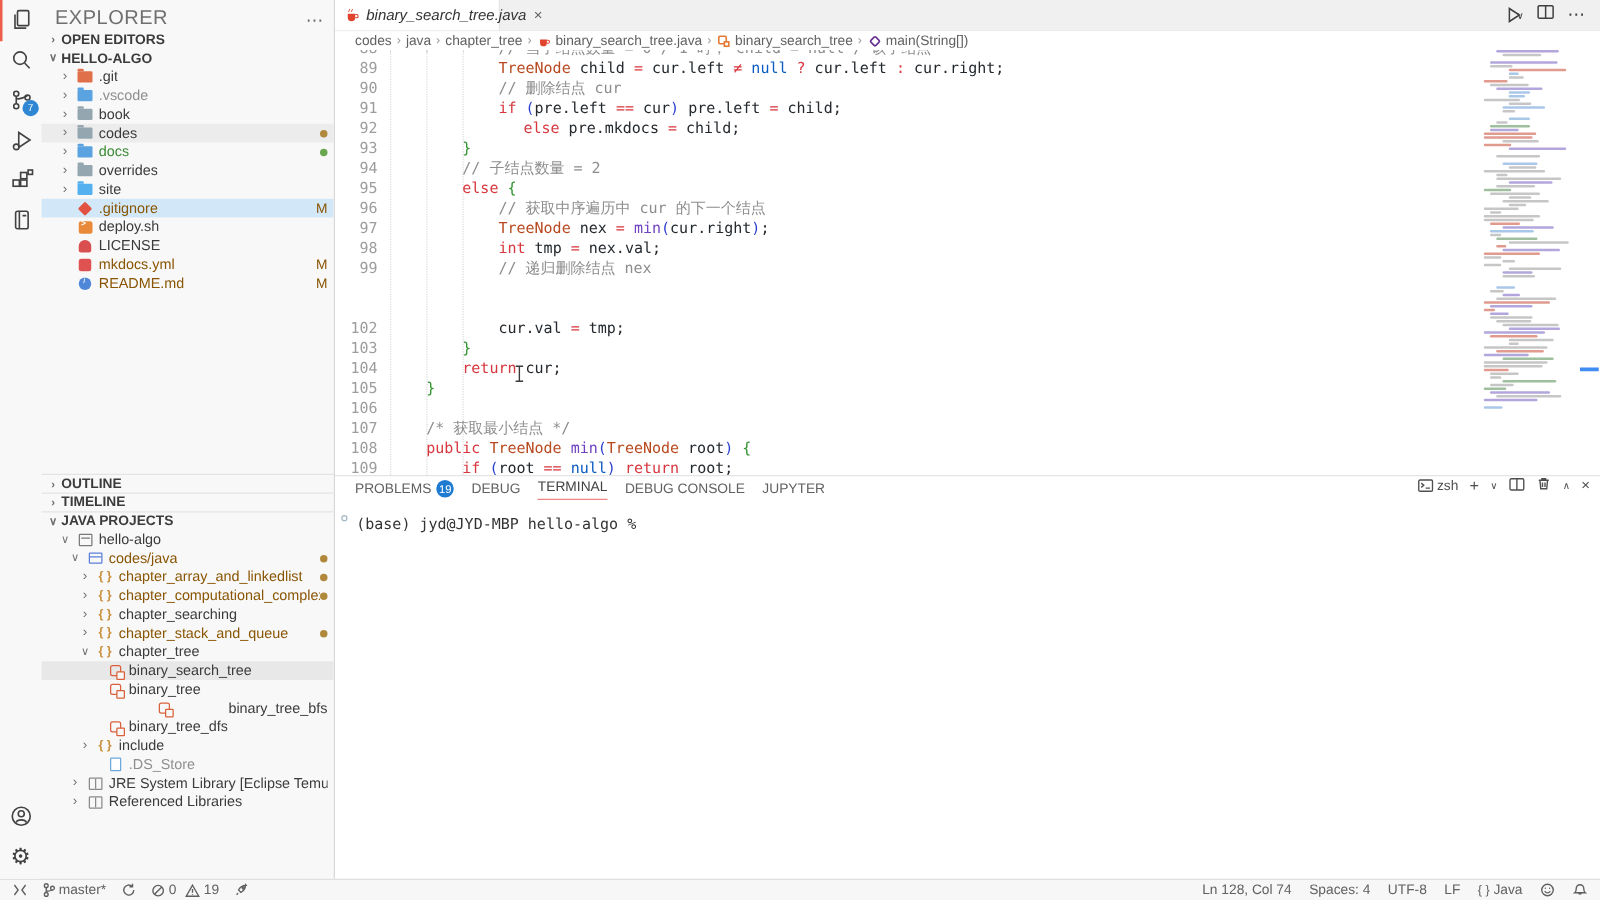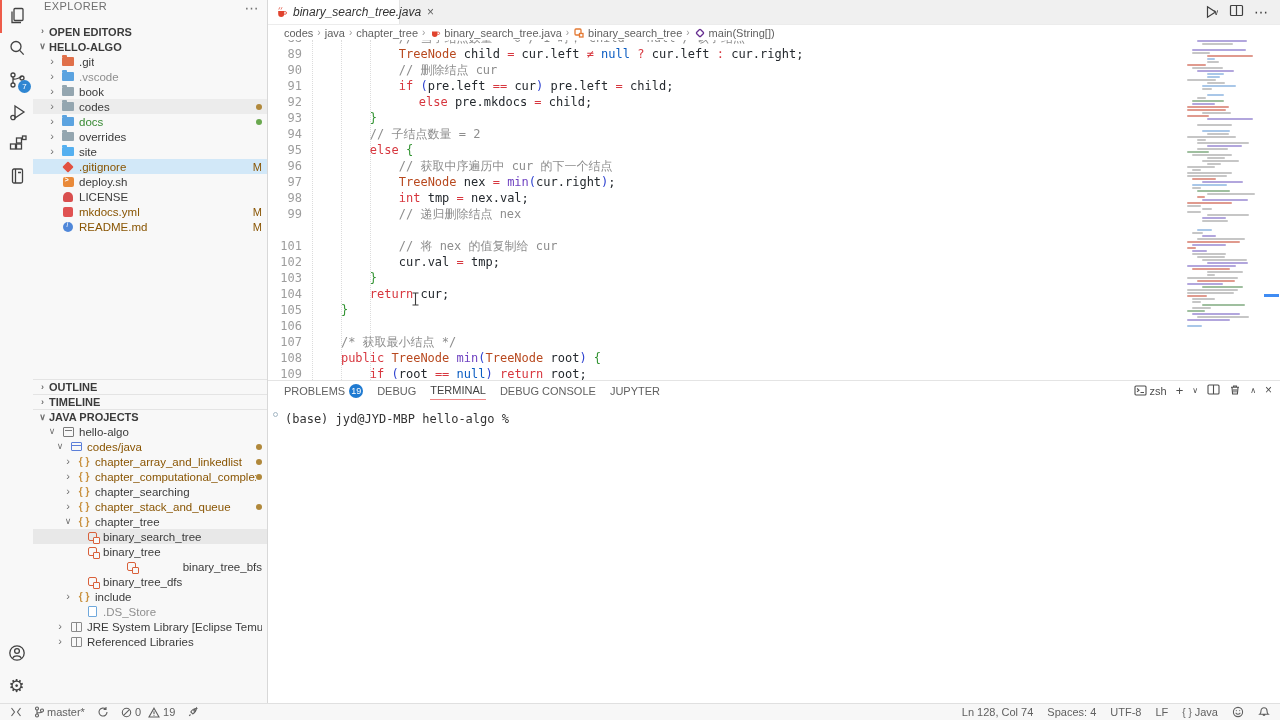--- a/index.html
+++ b/index.html
@@ -12,21 +12,21 @@
   .ab-item{width:33px;height:32px;display:flex;align-items:center;justify-content:center;position:relative;color:#424242}
   .ab-item svg{stroke:#424242;fill:none;stroke-width:1.3}
   #ab-active-strip{position:absolute;left:0;top:0;width:2px;height:33px;background:#ee5c4a}
   .ab-bottom{position:absolute;bottom:2px;left:0}
   .ab-badge{position:absolute;right:2px;bottom:3px;min-width:13px;height:13px;border-radius:8px;
     background:#2f86d2;color:#fff;font-size:8px;line-height:13px;text-align:center;padding:0 2px}
   .gearglyph{font-size:18px;color:#424242;font-family:"DejaVu Sans",sans-serif}
 
   
   #sidebar{position:absolute;left:33px;top:0;width:234px;bottom:17px;background:#f8f8f8;overflow:hidden;font-size:11.5px}
-  #sb-title{height:24px;display:flex;align-items:flex-start;padding:0 8px 0 11px;color:#6f6f6f;font-size:11px;letter-spacing:.4px}
+  #sb-title{height:24px;display:flex;align-items:flex-end;padding:0 8px 0 11px;color:#6f6f6f;font-size:16px;letter-spacing:.4px}
   #sb-title .more{margin-left:auto;color:#6f6f6f;cursor:pointer;font-size:12px}
   .sect{height:15px;display:flex;align-items:center;font-weight:bold;font-size:11px;color:#3b3b3b;padding-left:3px}
   .sect .chev{width:13px;text-align:center}
   .bordered{border-top:1px solid #e4e4e4}
   .trow{height:15px;display:flex;align-items:center;cursor:pointer;padding-right:5px}
   .chev{color:#6f6f6f;font-size:9px;width:14px;flex:none;text-align:center;line-height:15px}
   .lbl{white-space:nowrap;overflow:hidden;margin-left:2px}
   .c-def{color:#3b3b3b}.c-mod{color:#895503}.c-add{color:#388a34}.c-ign{color:#8f8f8f}
   .st-hover{background:#ececec}.st-selected{background:#d2e8f8}.st-selgray{background:#e8e8e8}
   .badge-m{margin-left:auto;color:#895503;font-size:11px;padding-left:4px}
@@ -87,21 +87,21 @@
   .tk-c{color:#8d8d8d}.tk-p{color:#24292e}.tk-b{color:#319331}.tk-pa{color:#2d41d0}
 
   
   #minimap{position:absolute;top:40px;right:17px;width:78px;height:335px;overflow:hidden}
   .mm-line{position:absolute;height:2px;border-radius:1px}
   #overview-ruler{position:absolute;top:40px;right:0;width:17px;height:340px}
   #ruler-cursor{position:absolute;right:1px;top:254px;width:15px;height:3px;background:#3f8cf3}
 
   
   #panel{position:absolute;left:0;right:0;top:380px;bottom:0;background:#fff;border-top:1px solid #e4e4e4}
-  #panel-header{height:19px;display:flex;align-items:center;padding:0 8px 0 16px;font-size:11px;color:#616161}
+  #panel-header{height:19px;display:flex;align-items:flex-start;padding:0 8px 0 16px;font-size:11px;color:#616161}
   .ptab{margin-right:14px;cursor:pointer;display:flex;align-items:center;gap:4px;height:19px}
   .ptab.active{color:#424242;border-bottom:1.5px solid #ef8585}
   .pbadge{display:inline-block;min-width:14px;height:14px;border-radius:8px;background:#1f7ad1;color:#fff;
     font-size:9px;line-height:14px;text-align:center;padding:0 2px}
   #panel-actions{margin-left:auto;display:flex;align-items:center;gap:9px;color:#4f4f4f}
   #panel-actions svg{stroke:#4f4f4f;fill:none;stroke-width:1.1}
   .pa-glyph{font-size:11px;line-height:11px}
   #terminal-body{padding:12px 0 0 5px;font-family:"DejaVu Sans Mono",monospace;font-size:12px;color:#333;display:flex;align-items:flex-start}
   .term-dot{width:5px;height:5px;border:1px solid #a4b7c4;border-radius:50%;margin-right:7px;flex:none}
 
@@ -481,21 +481,20 @@
         <div class="code-line" style="top: 22px;"><span class="ln">90</span><span class="lc" style="padding-left: 86.76px;"><span class="tk-c">// 删除结点 cur</span></span></div>
         <div class="code-line" style="top: 38px;"><span class="ln">91</span><span class="lc" style="padding-left: 86.76px;"><span class="tk-k">if</span><span class="tk-p"> </span><span class="tk-pa">(</span><span class="tk-p">pre.left </span><span class="tk-k">==</span><span class="tk-p"> cur</span><span class="tk-pa">)</span><span class="tk-p"> pre.left </span><span class="tk-k">=</span><span class="tk-p"> child;</span></span></div>
         <div class="code-line" style="top: 54px; padding-left: 20px;"><span class="ln">92</span><span class="lc" style="padding-left: 86.76px;"><span class="tk-k">else</span><span class="tk-p"> pre.mkdocs </span><span class="tk-k">=</span><span class="tk-p"> child;</span></span></div>
         <div class="code-line" style="top: 70px;"><span class="ln">93</span><span class="lc" style="padding-left: 57.84px;"><span class="tk-b">}</span></span></div>
         <div class="code-line" style="top: 86px;"><span class="ln">94</span><span class="lc" style="padding-left: 57.84px;"><span class="tk-c">// 子结点数量 = 2</span></span></div>
         <div class="code-line" style="top: 102px;"><span class="ln">95</span><span class="lc" style="padding-left: 57.84px;"><span class="tk-k">else</span><span class="tk-p"> </span><span class="tk-b">{</span></span></div>
         <div class="code-line" style="top: 118px;"><span class="ln">96</span><span class="lc" style="padding-left: 86.76px;"><span class="tk-c">// 获取中序遍历中 cur 的下一个结点</span></span></div>
         <div class="code-line" style="top: 134px;"><span class="ln">97</span><span class="lc" style="padding-left: 86.76px;"><span class="tk-t">TreeNode</span><span class="tk-p"> nex </span><span class="tk-k">=</span><span class="tk-p"> </span><span class="tk-f">min</span><span class="tk-pa">(</span><span class="tk-p">cur.right</span><span class="tk-pa">)</span><span class="tk-p">;</span></span></div>
         <div class="code-line" style="top: 150px;"><span class="ln">98</span><span class="lc" style="padding-left: 86.76px;"><span class="tk-k">int</span><span class="tk-p"> tmp </span><span class="tk-k">=</span><span class="tk-p"> nex.val;</span></span></div>
         <div class="code-line" style="top: 166px;"><span class="ln">99</span><span class="lc" style="padding-left: 86.76px;"><span class="tk-c">// 递归删除结点 nex</span></span></div>
-        <div class="code-line" style="top: 198px;"><span class="ln">101</span><span class="lc" style="padding-left: 86.76px;"><span class="tk-c">// 将 nex 的值复制给 cur</span></span></div>
         <div class="code-line" style="top: 214px;"><span class="ln">102</span><span class="lc" style="padding-left: 86.76px;"><span class="tk-p">cur.val </span><span class="tk-k">=</span><span class="tk-p"> tmp;</span></span></div>
         <div class="code-line" style="top: 230px;"><span class="ln">103</span><span class="lc" style="padding-left: 57.84px;"><span class="tk-b">}</span></span></div>
         <div class="code-line" style="top: 246px;"><span class="ln">104</span><span class="lc" style="padding-left: 57.84px;"><span class="tk-k">return</span><span class="tk-p"> cur;</span></span></div>
         <div class="code-line" style="top: 262px;"><span class="ln">105</span><span class="lc" style="padding-left: 28.92px;"><span class="tk-b">}</span></span></div>
         <div class="code-line" style="top: 278px;"><span class="ln">106</span><span class="lc" style="padding-left: 0px;"></span></div>
         <div class="code-line" style="top: 294px;"><span class="ln">107</span><span class="lc" style="padding-left: 28.92px;"><span class="tk-c">/* 获取最小结点 */</span></span></div>
         <div class="code-line" style="top: 310px;"><span class="ln">108</span><span class="lc" style="padding-left: 28.92px;"><span class="tk-k">public</span><span class="tk-p"> </span><span class="tk-t">TreeNode</span><span class="tk-p"> </span><span class="tk-f">min</span><span class="tk-pa">(</span><span class="tk-t">TreeNode</span><span class="tk-p"> root</span><span class="tk-pa">)</span><span class="tk-p"> </span><span class="tk-b">{</span></span></div>
         <div class="code-line" style="top: 326px;"><span class="ln">109</span><span class="lc" style="padding-left: 57.84px;"><span class="tk-k">if</span><span class="tk-p"> </span><span class="tk-pa">(</span><span class="tk-p">root </span><span class="tk-k">==</span><span class="tk-p"> </span><span class="tk-n">null</span><span class="tk-pa">)</span><span class="tk-p"> </span><span class="tk-k">return</span><span class="tk-p"> root;</span></span></div>
       </div>
 

